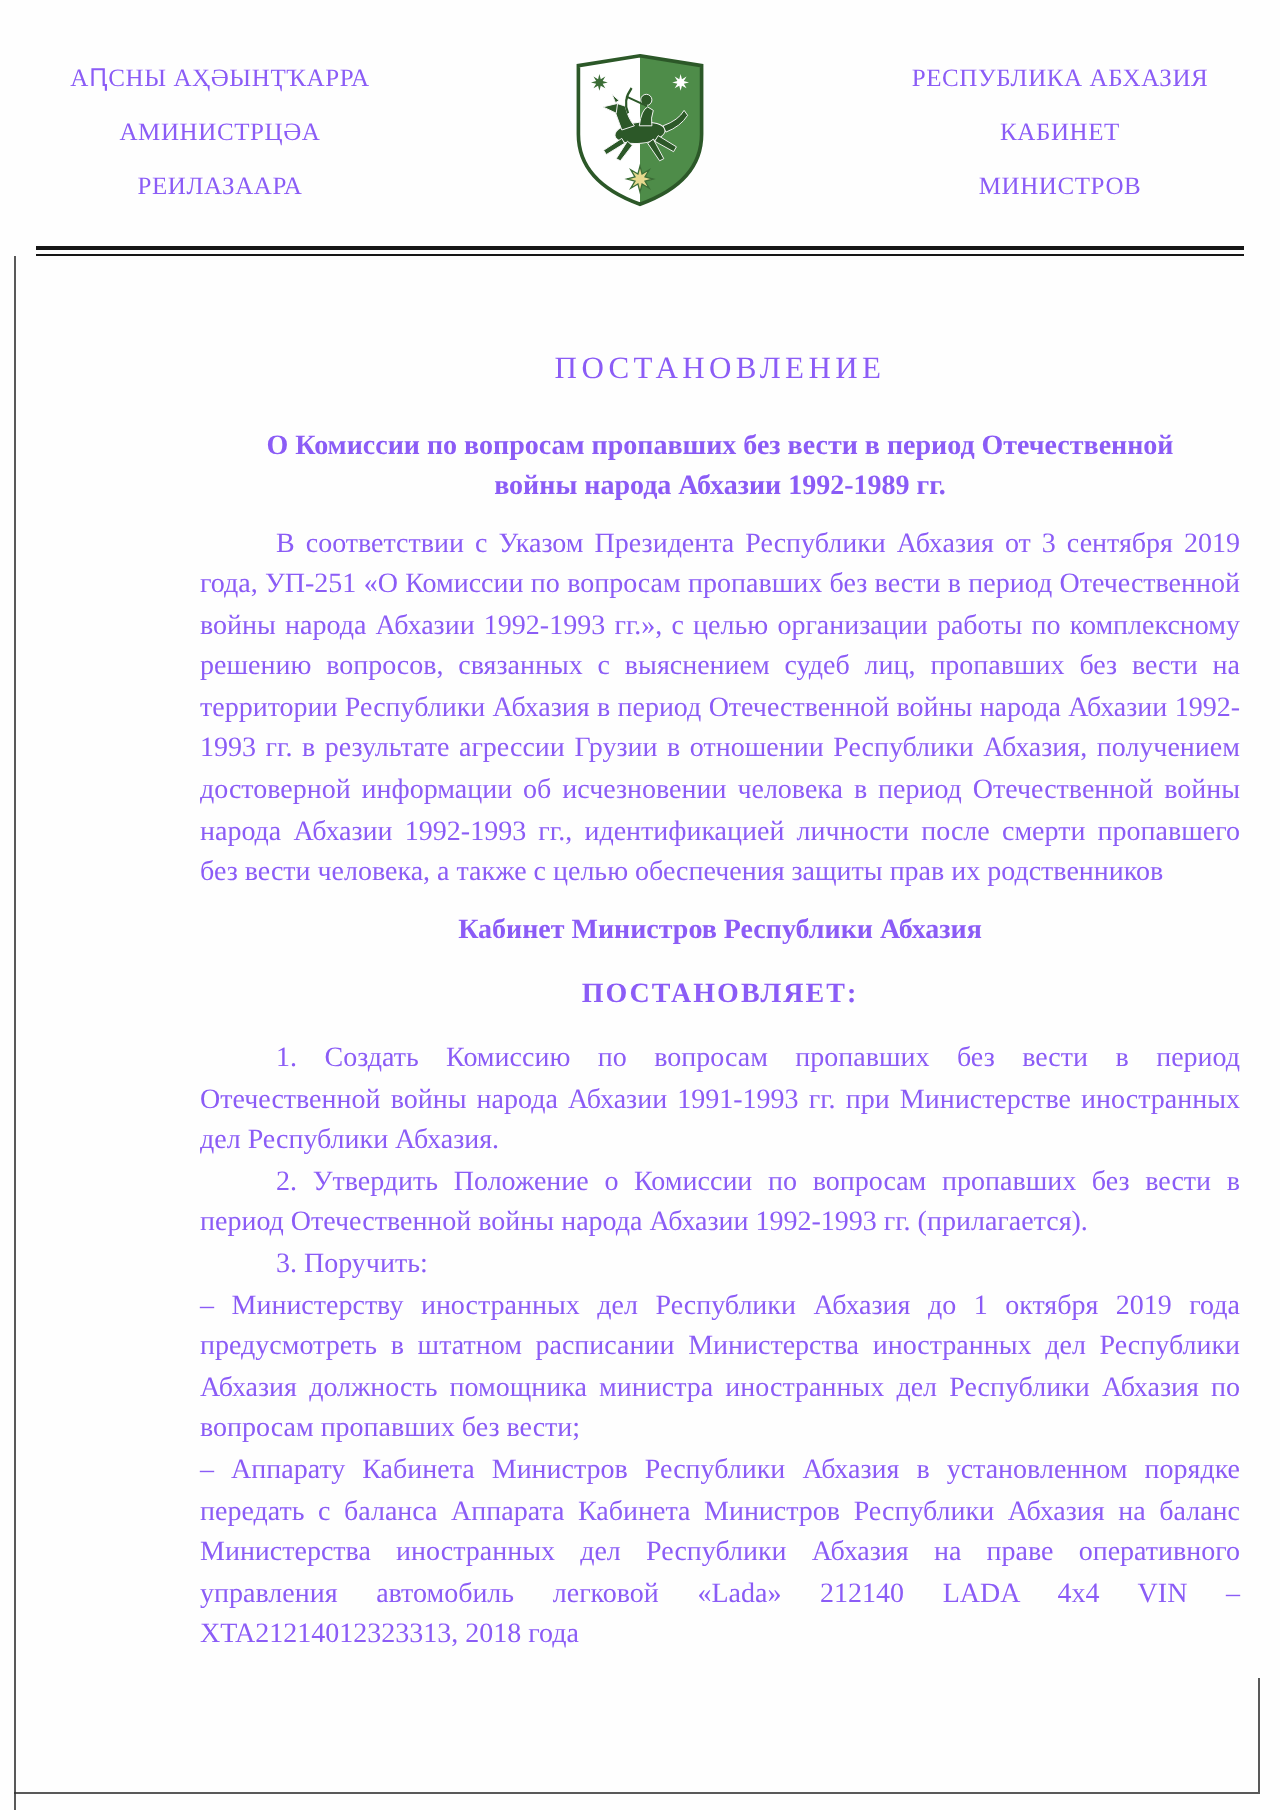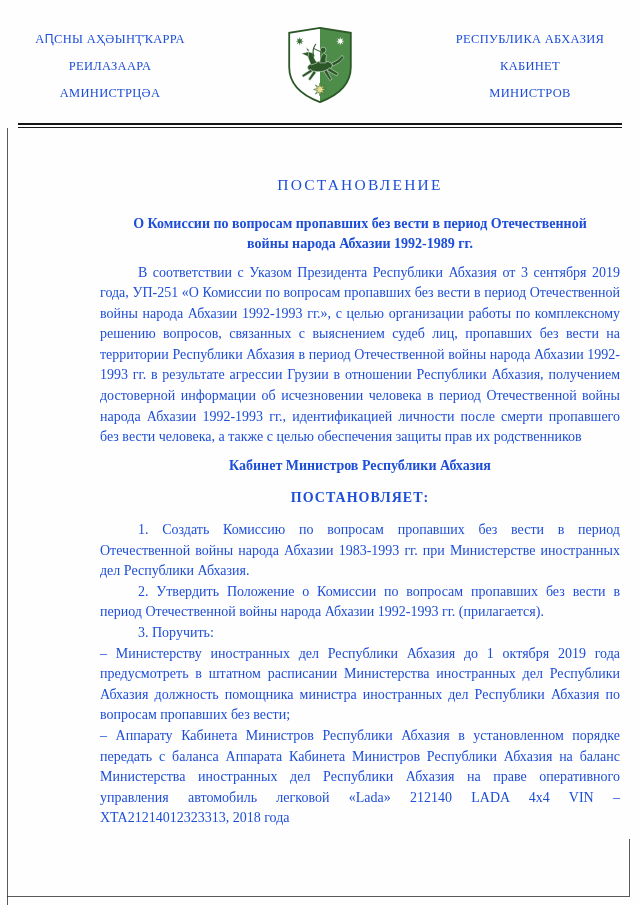--- a/index.html
+++ b/index.html
@@ -3,21 +3,21 @@
 <meta charset="utf-8">
 <style>
   * { box-sizing: border-box; }
   html, body { margin: 0; padding: 0; background: #ffffff; }
   .page {
     position: relative;
     width: 640px; height: 905px;
     background: #fefefe;
     overflow: hidden;
     font-family: "Liberation Serif", "DejaVu Serif", serif;
-    color: #1d4ed8;
+    color: #8b5cf6;
   }
   
   .letterhead { display: flex; justify-content: space-between; align-items: flex-start; padding: 26px 18px 0; }
   .lh-col { width: 184px; text-align: center; font-size: 12.5px; line-height: 27px; letter-spacing: .3px; }
   .lh-col div { white-space: nowrap; }
   .emblem { width: 70px; height: 78px; flex: 0 0 auto; }
   .rule { margin: 16px 18px 0; height: 4.5px; border-top: 2.5px solid #161616; border-bottom: 1.2px solid #161616; }
   
   .doc { padding: 0 20px 0 100px; }
   .kind { text-align: center; font-size: 15.5px; font-weight: normal; letter-spacing: 2.2px; margin: 48px 0 0; }
@@ -34,22 +34,22 @@
   .scan-right  { position: absolute; right: 10px; bottom: 8px; width: 1.3px; height: 58px; background: #2f2f2f; opacity: .8; }
 </style>
 </head>
 <body>
 
 <div class="page">
 
   <header class="letterhead">
     <div class="lh-col">
       <div>АԤСНЫ АҲӘЫНҬҠАРРА</div>
+      <div>АМИНИСТРЦӘА</div>
       <div>РЕИЛАЗААРА</div>
-      <div>АМИНИСТРЦӘА</div>
     </div>
 
     <div class="emblem">
       <svg viewBox="0 0 100 110" width="70" height="78" aria-hidden="true">
         <defs>
           <polygon id="star8" points="6,0 2.31,0.96 4.24,4.24 0.96,2.31 0,6 -0.96,2.31 -4.24,4.24 -2.31,0.96 -6,0 -2.31,-0.96 -4.24,-4.24 -0.96,-2.31 0,-6 0.96,-2.31 4.24,-4.24 2.31,-0.96"></polygon>
           <path id="shieldPath" d="M50 2 L94 9 L94 58 Q94 92 50 108 Q6 92 6 58 L6 9 Z"></path>
         </defs>
         <path d="M50 2 L6 9 L6 58 Q6 92 50 108 Z" fill="#ffffff"></path>
         <path d="M50 2 L94 9 L94 58 Q94 92 50 108 Z" fill="#4e8c49"></path>
@@ -86,21 +86,21 @@
 
   <main class="doc">
     <h1 class="kind">ПОСТАНОВЛЕНИЕ</h1>
     <h2 class="title">О Комиссии по вопросам пропавших без вести в период Отечественной войны народа Абхазии 1992-1989 гг.</h2>
 
     <p class="just ind preamble">В соответствии с Указом Президента Республики Абхазия от 3 сентября 2019 года, УП-251 «О Комиссии по вопросам пропавших без вести в период Отечественной войны народа Абхазии 1992-1993 гг.», с целью организации работы по комплексному решению вопросов, связанных с выяснением судеб лиц, пропавших без вести на территории Республики Абхазия в период Отечественной войны народа Абхазии 1992-1993 гг. в результате агрессии Грузии в отношении Республики Абхазия, получением достоверной информации об исчезновении человека в период Отечественной войны народа Абхазии 1992-1993 гг., идентификацией личности после смерти пропавшего без вести человека, а также с целью обеспечения защиты прав их родственников</p>
 
     <p class="authority">Кабинет Министров Республики Абхазия</p>
     <p class="resolves">ПОСТАНОВЛЯЕТ:</p>
 
-    <p class="just ind">1. Создать Комиссию по вопросам пропавших без вести в период Отечественной войны народа Абхазии 1983-1993 гг. при Министерстве иностранных дел Республики Абхазия.</p>
+    <p class="just ind">1. Создать Комиссию по вопросам пропавших без вести в период Отечественной войны народа Абхазии 1991-1993 гг. при Министерстве иностранных дел Республики Абхазия.</p>
     <p class="just ind">2. Утвердить Положение о Комиссии по вопросам пропавших без вести в период Отечественной войны народа Абхазии 1992-1993 гг. (прилагается).</p>
     <p class="ind">3. Поручить:</p>
 
     <p class="just">– Министерству иностранных дел Республики Абхазия до 1 октября 2019 года предусмотреть в штатном расписании Министерства иностранных дел Республики Абхазия должность помощника министра иностранных дел Республики Абхазия по вопросам пропавших без вести;</p>
     <p class="just">– Аппарату Кабинета Министров Республики Абхазия в установленном порядке передать с баланса Аппарата Кабинета Министров Республики Абхазия на баланс Министерства иностранных дел Республики Абхазия на праве оперативного управления автомобиль легковой «Lada» 212140 LADA 4x4 VIN – XTA21214012323313, 2018 года</p>
   </main>
 
   <div class="scan-left"></div>
   <div class="scan-bottom"></div>
   <div class="scan-right"></div>

